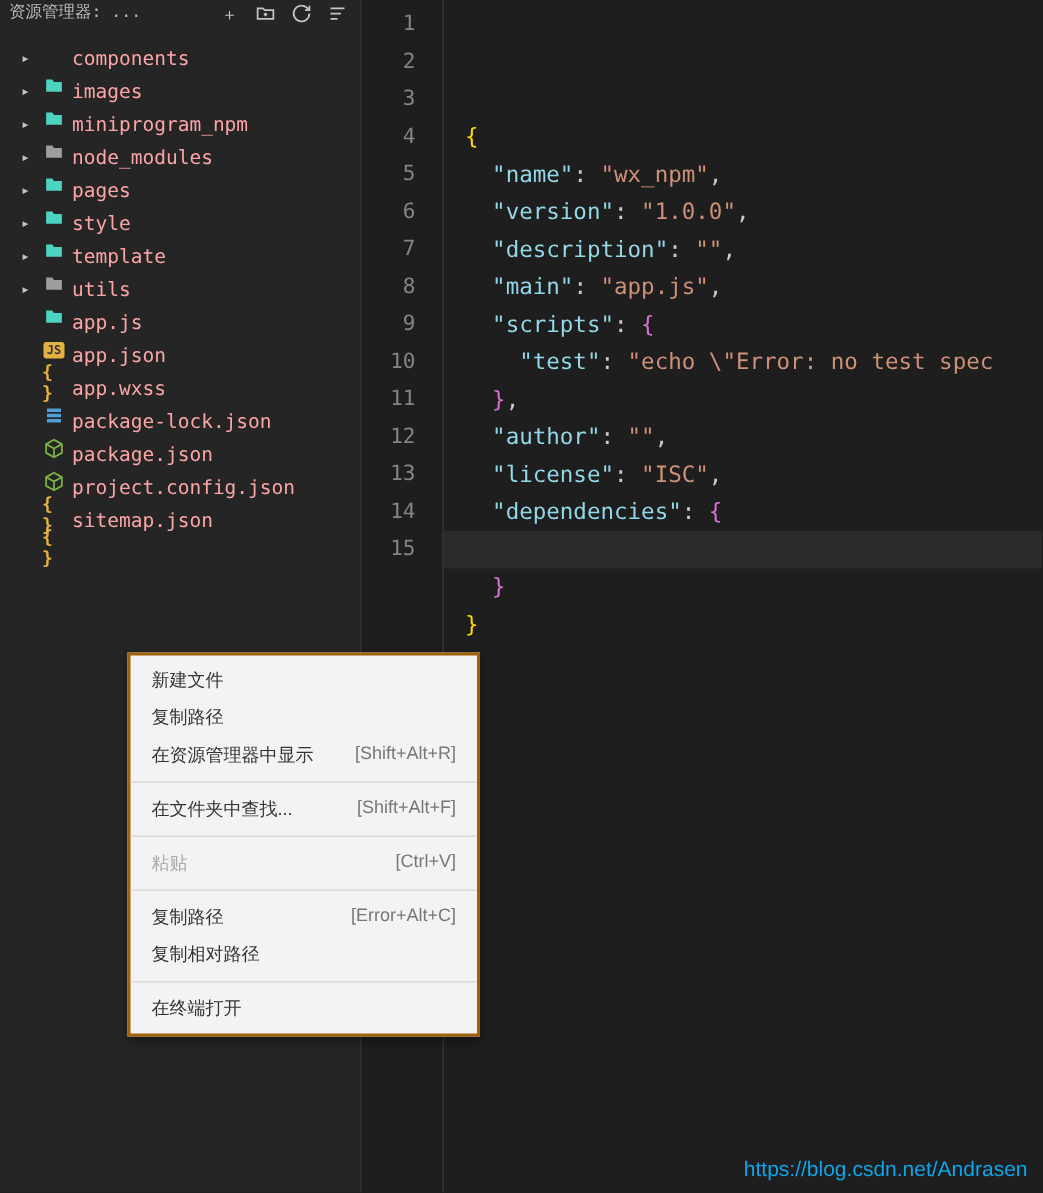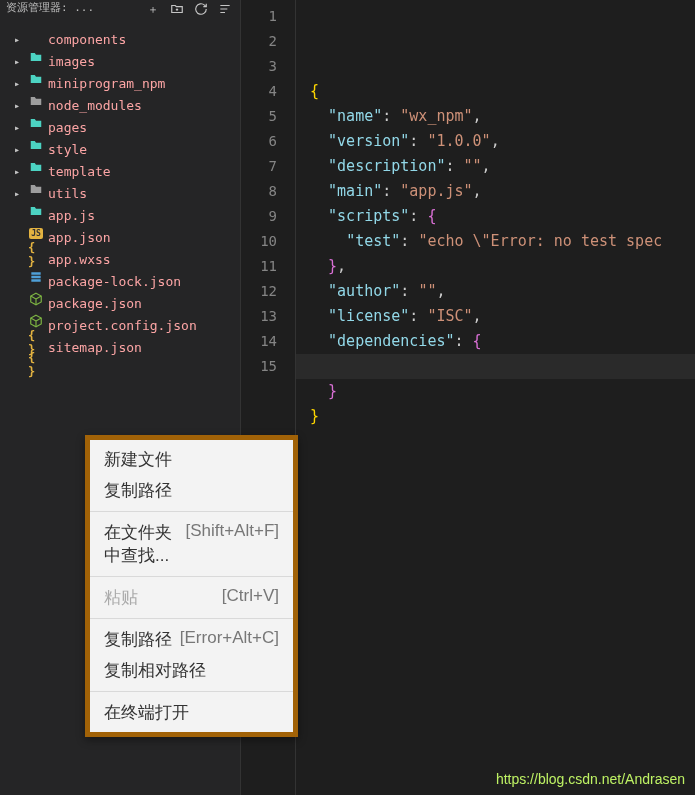--- a/index.html
+++ b/index.html
@@ -85,44 +85,44 @@
   left: 0; right: 0;
   top: 354px;
   height: 25px;
   background: #2a2a2a;
 }
 
 .context-menu {
   position: absolute;
   left: 85px;
   top: 435px;
-  width: 213px;
+  width: 235px;
   background: #f3f3f3;
-  border: 5px solid #a16207;
+  border: 2px solid #a16207;
   box-shadow: 0 3px 8px rgba(0,0,0,.4);
   font-family: "Microsoft YaHei", sans-serif;
-  font-size: 17px;
+  font-size: 12px;
   color: #333;
   padding: 4px 0;
 }
 .menu-item {
   padding: 4px 14px;
   cursor: pointer;
   display: flex;
 }
 .menu-item .label { flex: 1; }
 .menu-item .shortcut { color: #777; }
 .menu-item.disabled { color: #aaa; cursor: default; }
 .menu-sep { height: 1px; background: #d9d9d9; margin: 5px 0; }
 
 .watermark {
   position: absolute;
   right: 10px;
   bottom: 8px;
-  color: #bef264;
+  color: #0ea5e9;
   font-family: Arial, sans-serif;
   font-size: 14px;
 }
 </style>
 </head>
 <body>
 
 <div class="container">
   <div class="sidebar">
     <div class="sidebar-header">
@@ -307,20 +307,24 @@
 
 <div class="context-menu" id="ctxmenu">
     <div class="menu-item">
       <span class="label">新建文件</span>
       <span class="shortcut"></span>
     </div>
     <div class="menu-item">
       <span class="label">复制路径</span>
       <span class="shortcut"></span>
     </div>
+    <div class="menu-item">
+      <span class="label">在资源管理器中显示</span>
+      <span class="shortcut">[Shift+Alt+R]</span>
+    </div>
     <div class="menu-sep"></div>
     <div class="menu-item">
       <span class="label">在文件夹中查找...</span>
       <span class="shortcut">[Shift+Alt+F]</span>
     </div>
     <div class="menu-sep"></div>
     <div class="menu-item disabled">
       <span class="label">粘贴</span>
       <span class="shortcut">[Ctrl+V]</span>
     </div>

